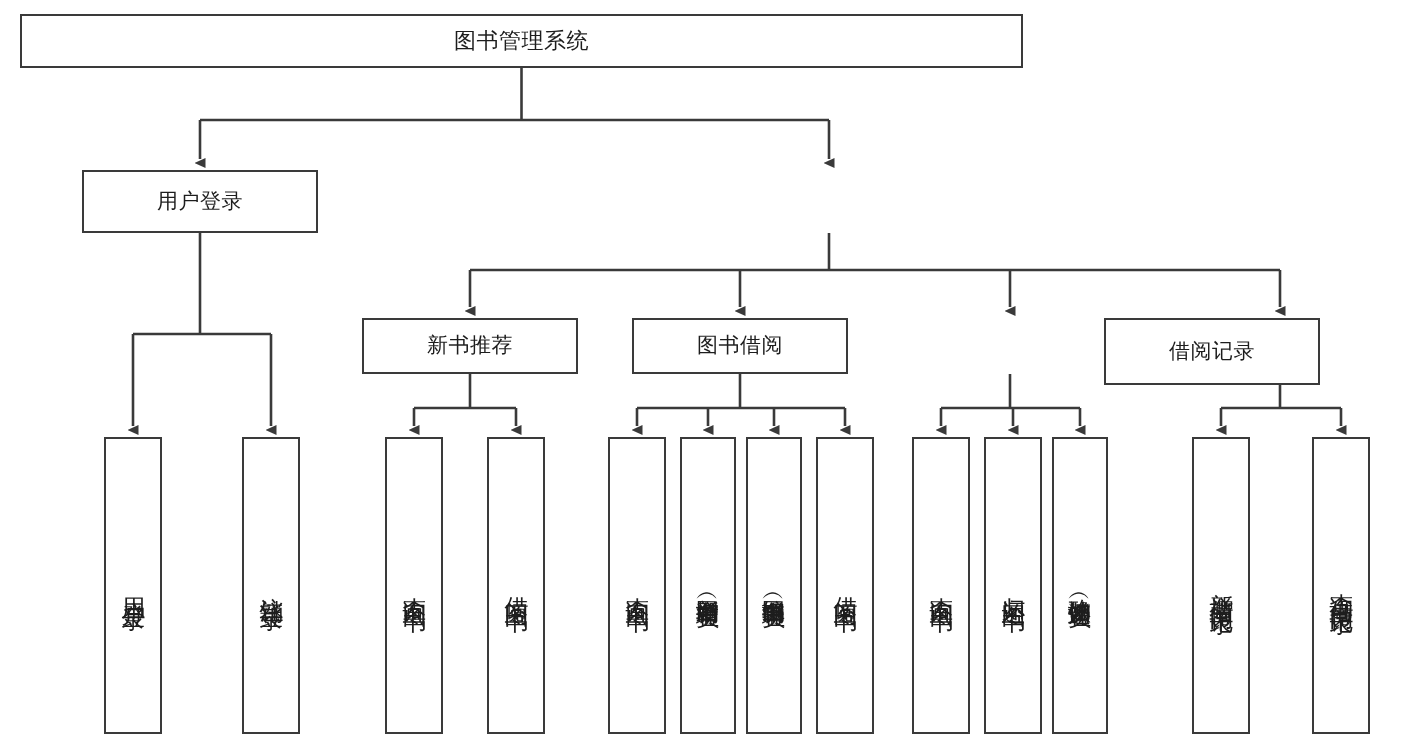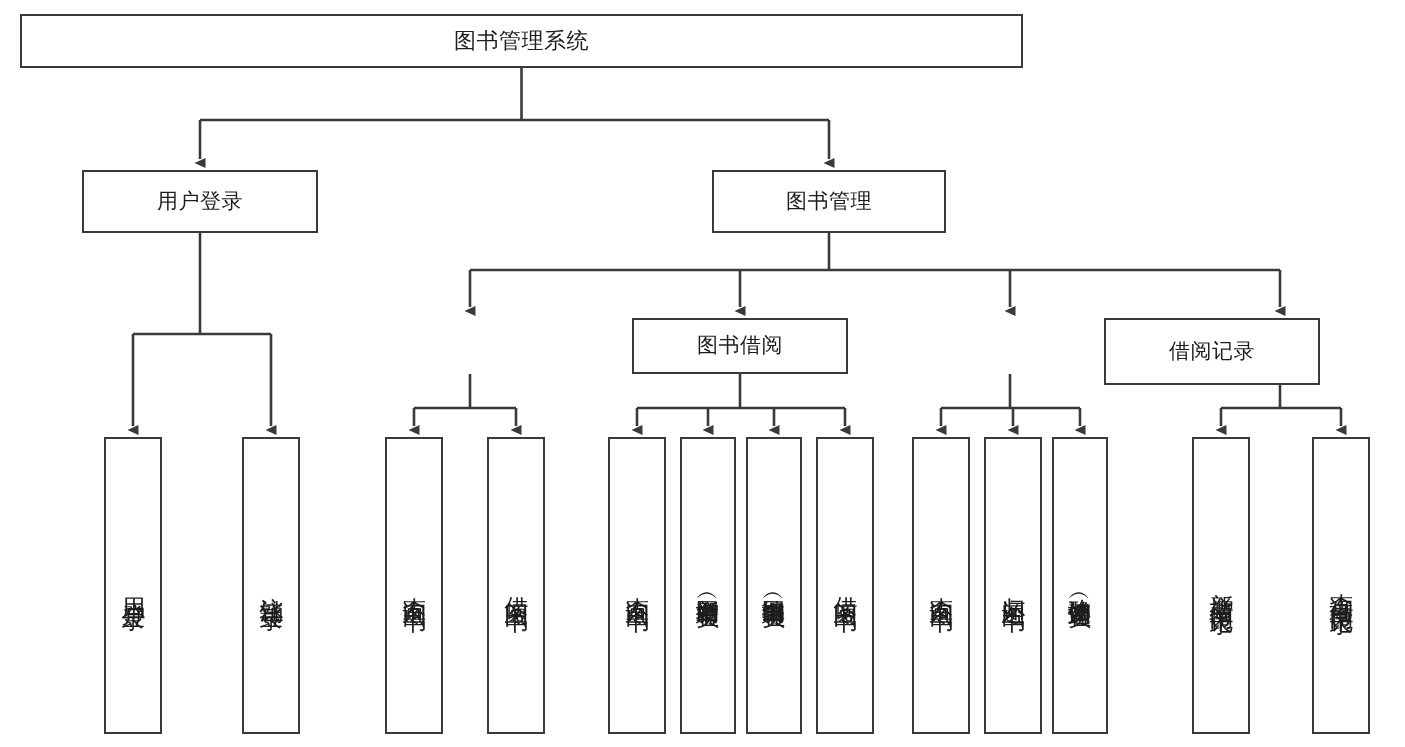--- a/index.html
+++ b/index.html
@@ -123,24 +123,24 @@
       </g>
   </svg>
 
   <div class="node root" style="left: 20px; top: 14px; width: 1003px; height: 54px;">
     <span class="label">图书管理系统</span>
   </div>
 
   <div class="node horiz" style="left: 82px; top: 170px; width: 236px; height: 63px;">
     <span class="label">用户登录</span>
   </div>
-  <div class="node horiz" style="left: 712px; top: 170px; width: 234px; height: 63px;">
-    <span class="label">图书管理</span>
+
+  <div class="node horiz" style="left: 362px; top: 318px; width: 216px; height: 56px;">
+    <span class="label">新书推荐</span>
   </div>
-
   <div class="node horiz" style="left: 632px; top: 318px; width: 216px; height: 56px; justify-content: center;">
     <span class="label">图书借阅</span>
   </div>
   <div class="node horiz" style="left: 1104px; top: 318px; width: 216px; height: 67px;">
     <span class="label">借阅记录</span>
   </div>
 
   <div id="leaf-container">
       <div class="node vert" style="left: 104px; top: 437px; width: 58px; height: 297px;">
         <span class="label">用户登录</span>

